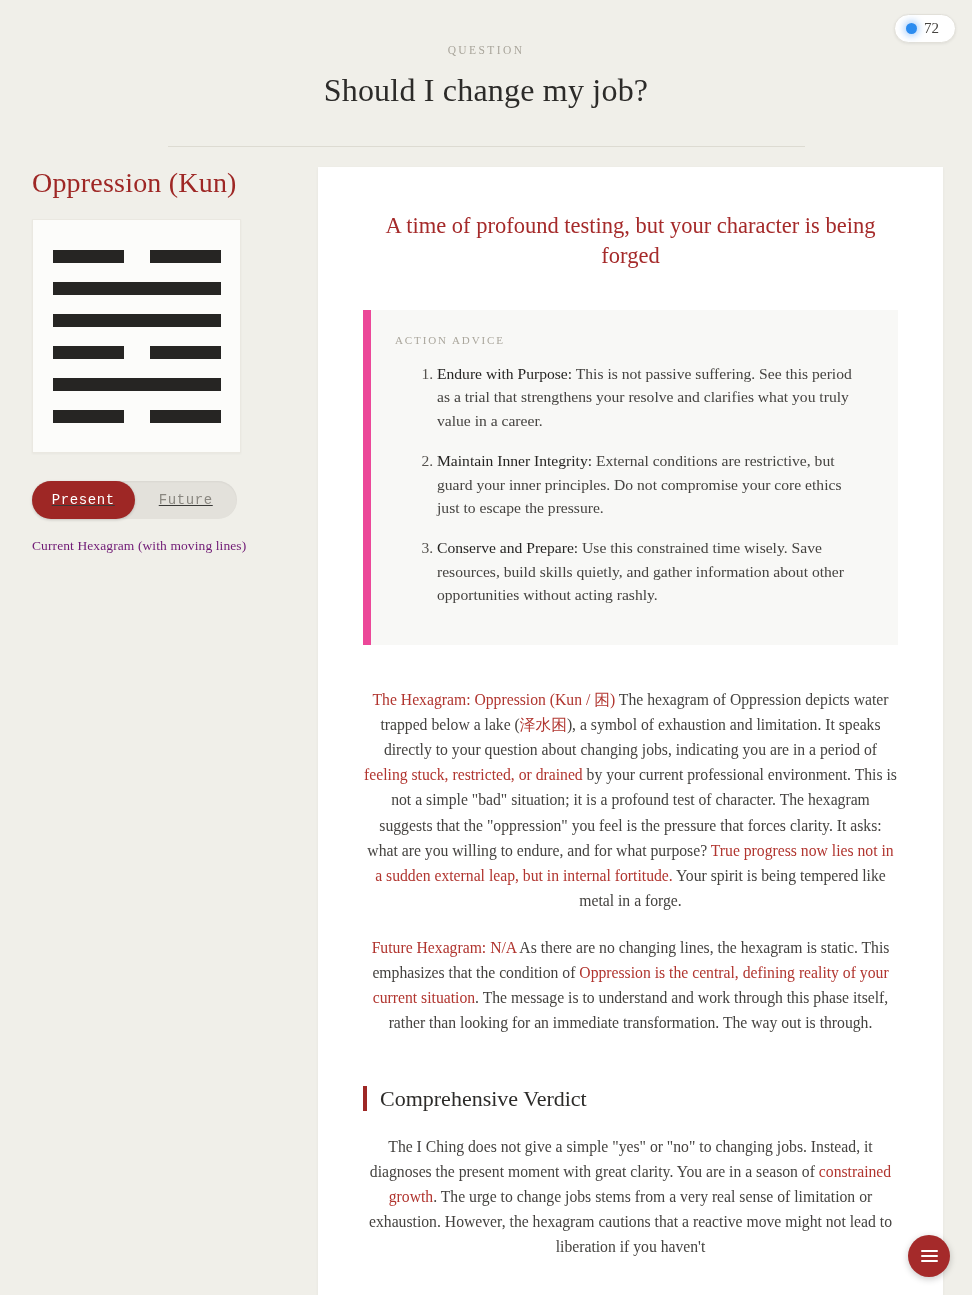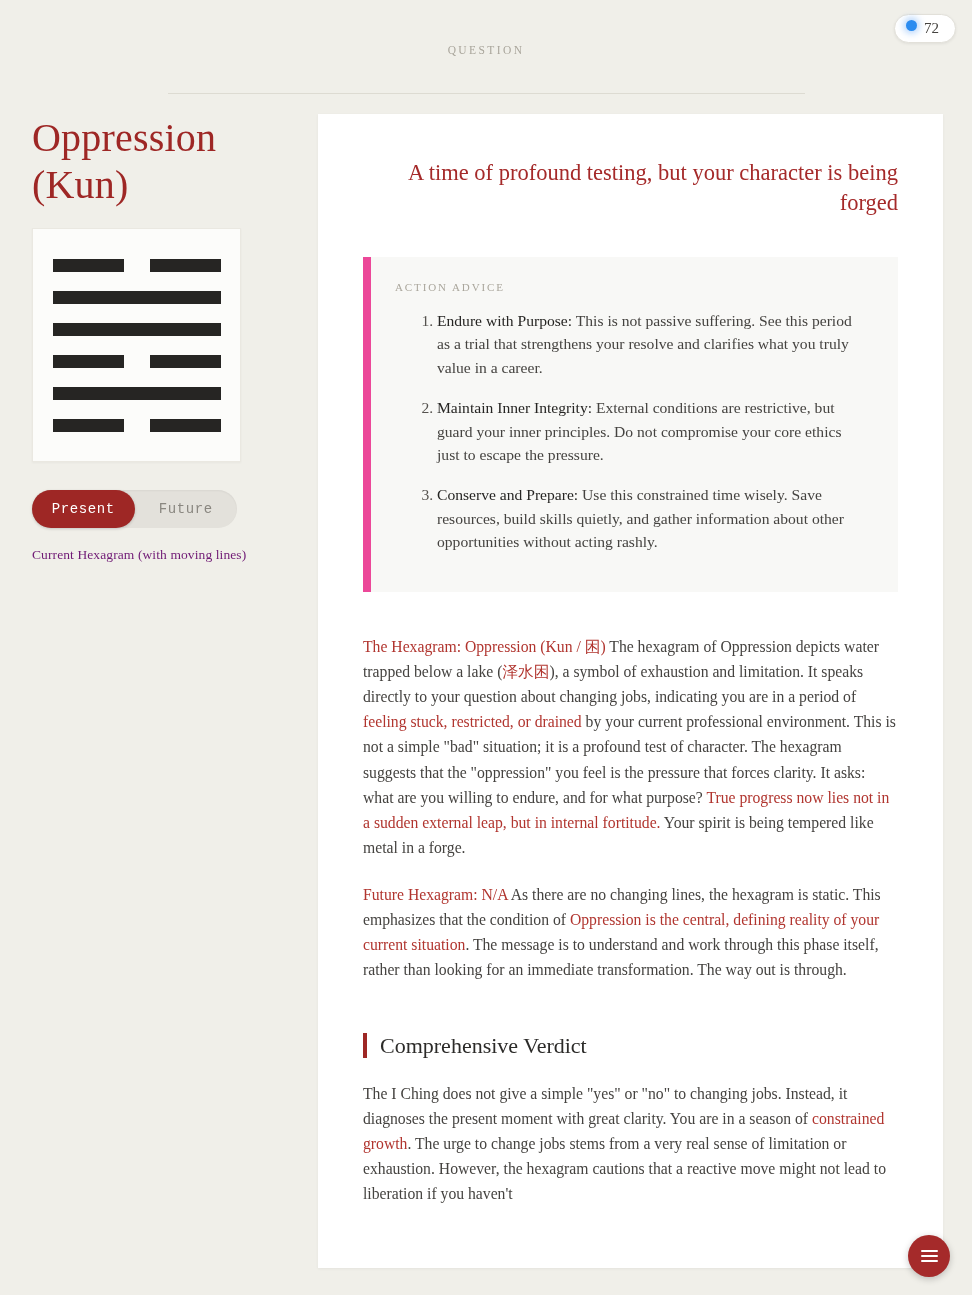--- a/index.html
+++ b/index.html
@@ -16,20 +16,21 @@
 
   
   .badge-bar {
     position: absolute;
     top: 14px;
     right: 16px;
     z-index: 30;
   }
   .badge {
     display: flex;
+    align-items: center;
     gap: 7px;
     background: #ffffff;
     border: 1px solid #e2e0d9;
     border-radius: 20px;
     padding: 5px 16px 5px 11px;
     box-shadow: 0 1px 3px rgba(0,0,0,.07);
   }
   .badge-dot {
     width: 11px; height: 11px;
     border-radius: 50%;
@@ -76,21 +77,21 @@
     padding-top: 20px;
   }
 
   
   .sidebar {
     width: 286px;
     flex: 0 0 286px;
     padding-top: 0;
   }
   .hex-name {
-    font-size: 40px;
+    font-size: 28px;
     color: #9e2725;
     margin: 0 8px 20px 0;
     font-weight: normal;
     letter-spacing: .2px;
   }
   .hex-card {
     width: 209px;
     height: 234px;
     background: #fcfcfa;
     border: 1px solid #eae8e1;
@@ -122,20 +123,21 @@
   .toggle {
     margin-top: 28px;
     width: 205px;
     height: 38px;
     background: #e3e1db;
     border-radius: 19px;
     display: flex;
     align-items: center;
     padding: 0;
     box-shadow: inset 0 1px 2px rgba(0,0,0,.05);
+    text-decoration: underline;
   }
   .toggle-btn {
     flex: 1;
     height: 38px;
     border-radius: 19px;
     border: none;
     background: transparent;
     font-family: "Liberation Mono", "DejaVu Sans Mono", monospace;
     font-size: 14px;
     letter-spacing: .6px;
@@ -160,21 +162,21 @@
     width: 625px;
     min-height: 1130px;
     background: #ffffff;
     padding: 44px 45px 40px 45px;
     box-shadow: 0 1px 3px rgba(0,0,0,.05);
   }
   .verdict-headline {
     font-size: 22.5px;
     line-height: 1.35;
     color: #a52a2a;
-    text-align: right;
+    text-align: center;
     font-weight: normal;
     margin: 0 0 38px 0;
   }
 
   
   .advice-box {
     background: #f8f8f6;
     border-left: 8px solid #ec4899;
     padding: 24px 26px 22px 24px;
     margin-bottom: 42px;
@@ -217,20 +219,21 @@
     font-size: 22px;
     font-weight: normal;
     color: #2c2b29;
     margin: 0;
   }
   .body-p {
     font-size: 15.7px;
     line-height: 1.6;
     color: #454340;
     margin: 0 0 22px 0;
+    text-align: center;
   }
   .hl { color: #b1352f; }
   .ital { }
   .section-gap { height: 28px; }
 
   
   .fab {
     position: absolute;
     right: 22px;
     bottom: 18px;
@@ -260,20 +263,21 @@
 
 <div class="badge-bar">
   <div class="badge">
     <span class="badge-dot"></span>
     <span class="badge-count">72</span>
   </div>
 </div>
 
 <div class="header">
   <div class="kicker">QUESTION</div>
+  <h1 class="question-title">Should I change my job?</h1>
   <div class="header-rule"></div>
 </div>
 
 <div class="layout">
 
   <aside class="sidebar">
     <h2 class="hex-name">Oppression (Kun)</h2>
 
     <div class="hex-card">
       <div class="hex-line broken"></div>

